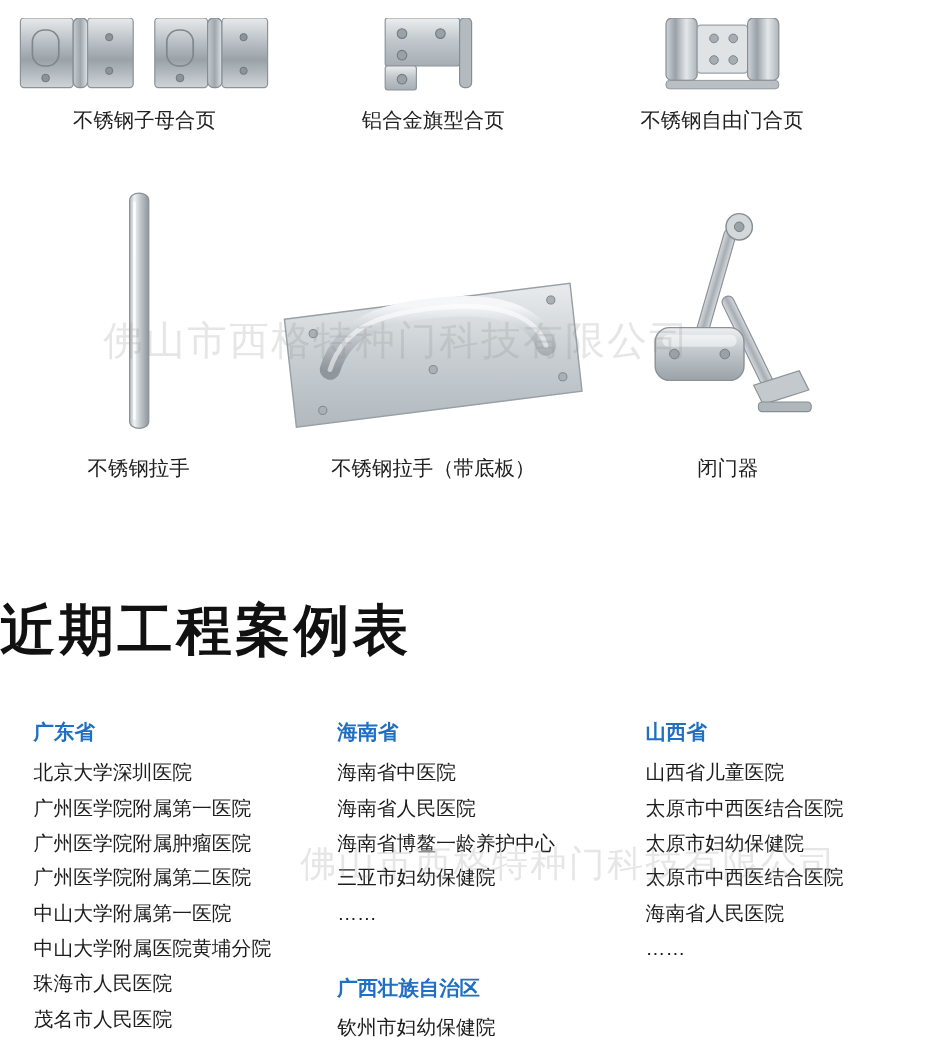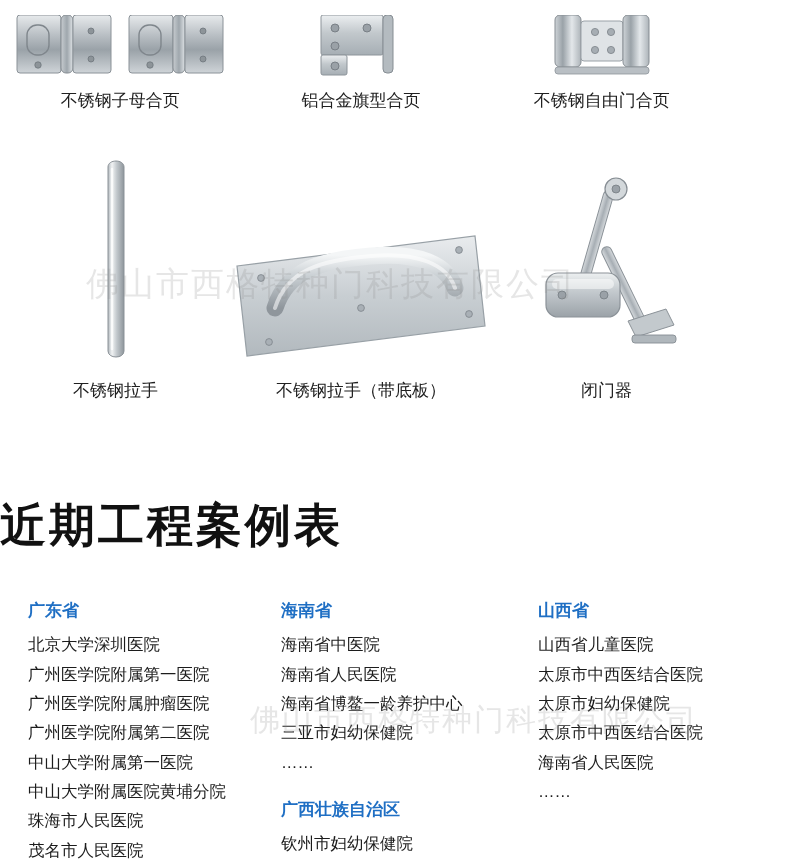--- a/index.html
+++ b/index.html
@@ -97,21 +97,21 @@
   .case-col.c3 { padding-left: 12px; }
 
   .province {
     color: #1f6fc4;
     font-size: 17px;
     font-weight: bold;
     margin-bottom: 9px;
     margin-top: 0;
     line-height: 1.25;
   }
-  .province.spaced { margin-top: 22px; }
+  .province.spaced { margin-top: 36px; }
   .case-item {
     font-size: 16.5px;
     line-height: 1.78;
     color: #1c1c1c;
     white-space: nowrap;
   }
 
   
   .watermark {
     position: absolute;

